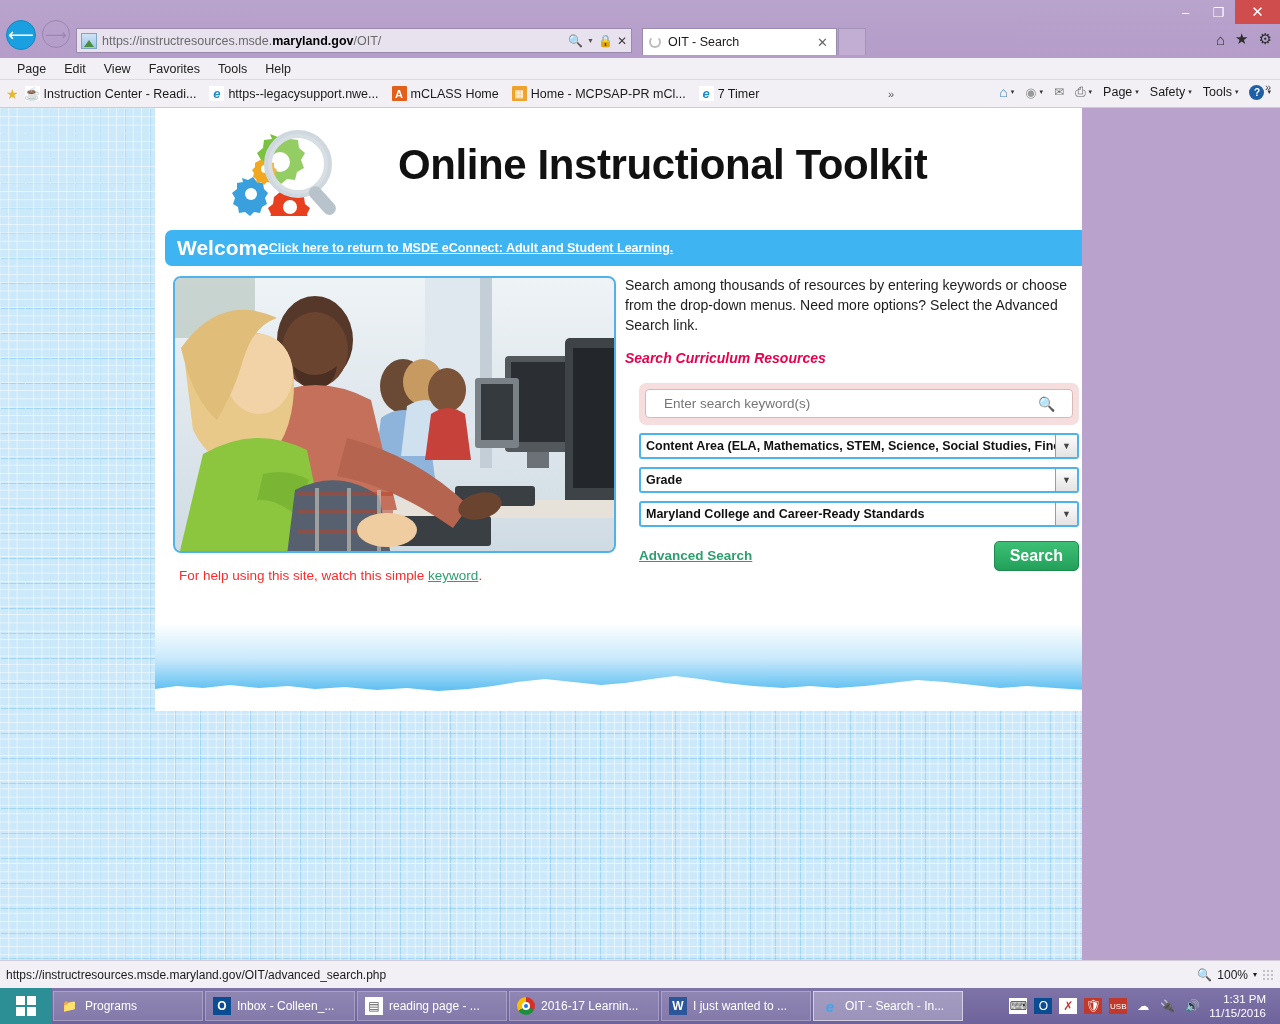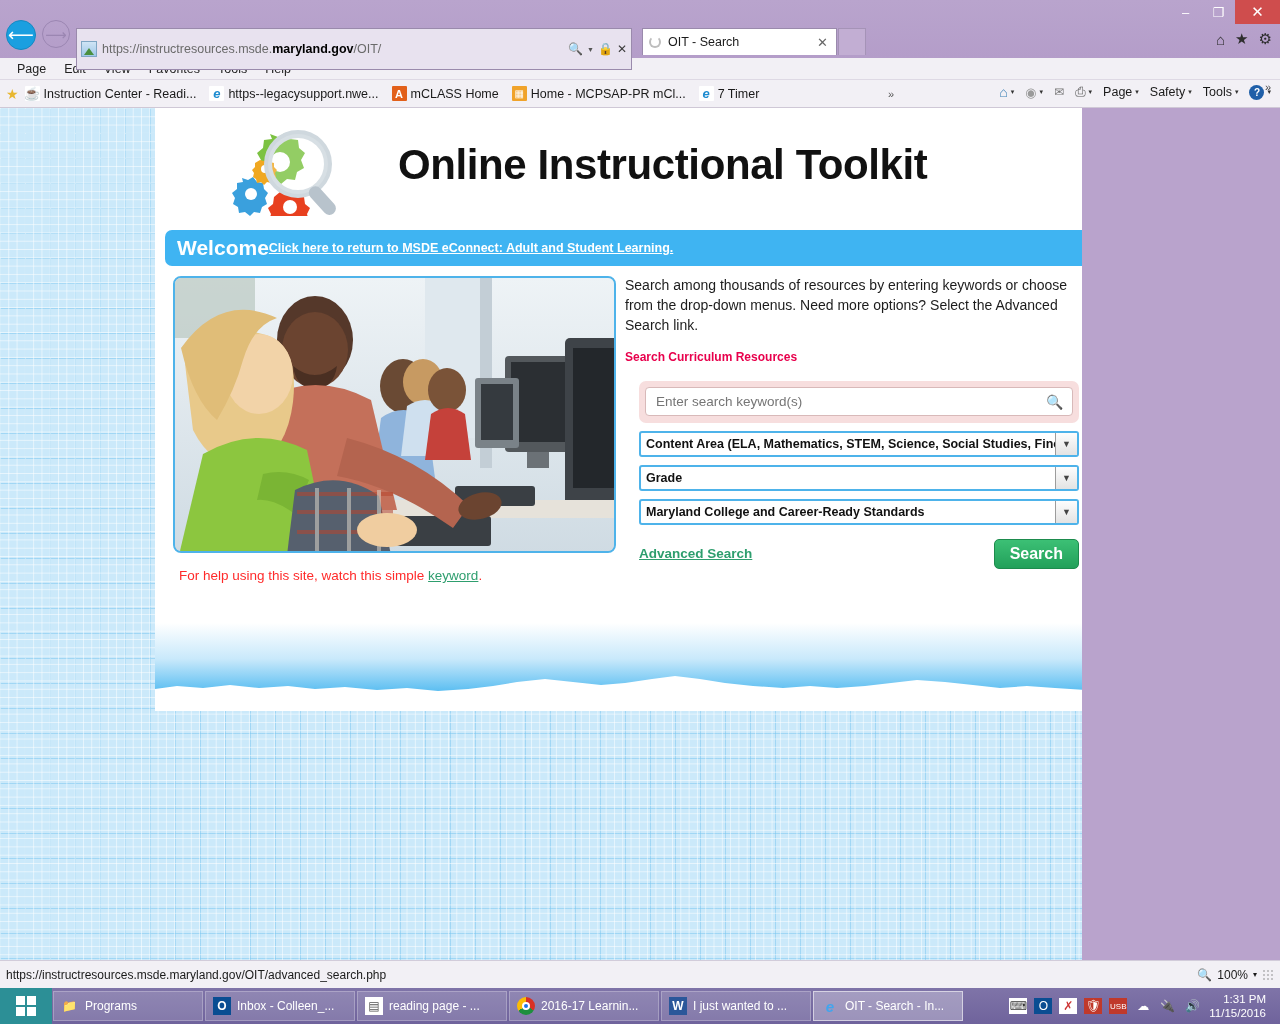--- a/index.html
+++ b/index.html
@@ -30,21 +30,21 @@
   }
   .nav-fwd {
     position: absolute; left: 42px; top: 20px;
     width: 28px; height: 28px; border-radius: 50%;
     border: 1.5px solid #9b86b2; color: #9b86b2;
     display: flex; align-items: center; justify-content: center;
     font-size: 15px; line-height: 1;
   }
   .addressbar {
     position: absolute; left: 76px; top: 28px;
-    width: 556px; height: 42px;
+    width: 556px; height: 25px;
     background: #e8e2ef; border: 1px solid #9a8aac;
     display: flex; align-items: center; padding: 0 4px;
   }
   .fav-ico {
     width: 16px; height: 16px; margin-right: 5px; flex: 0 0 16px;
     background: linear-gradient(#cfe4f5,#9ec7e8);
     border: 1px solid #7fa6c4; position: relative; overflow: hidden;
   }
   .fav-ico:after {
     content: ""; position: absolute; left: 2px; bottom: 1px;
@@ -179,31 +179,31 @@
   }
   .helpline {
     position: absolute; left: 24px; top: 460px; font-size: 13.5px; color: #ff2a2a;
     white-space: nowrap;
   }
   .helpline a { color: #2e9e6e; text-decoration: underline; }
 
   .right-col { position: absolute; left: 470px; top: 168px; width: 470px; }
   .intro { font-size: 14px; color: #1c1c1c; line-height: 1.42; margin: 0; }
   .sect-title {
-    margin: 14px 0 17px 0; font-size: 12px; font-weight: bold; color: #e8004c;
+    margin: 14px 0 17px 0; font-size: 14px; font-weight: bold; color: #e8004c; font-style: italic;
   }
 
   .searchwrap {
     margin-top: 9px; margin-left: 14px; width: 440px; height: 42px;
     background: #f7dede; border-radius: 7px;
     display: flex; align-items: center; padding: 0 6px;
   }
   .searchbox {
     flex: 1 1 auto; height: 29px; background: #fff; border: 1px solid #d8b9b9;
-    border-radius: 4px; display: flex; align-items: center; padding: 0 8px;
+    border-radius: 4px; display: flex; align-items: center; padding: 0 16px;
   }
   .searchbox input {
     border: none; outline: none; flex: 1 1 auto;
     font-size: 13.5px; color: #6d6d6d; font-family: "Liberation Sans", sans-serif;
     background: transparent;
   }
   .searchbox .mag { color: #8a8a8a; font-size: 14px; }
 
   .dd {
     margin-top: 8px; margin-left: 14px; width: 440px; height: 26px;

